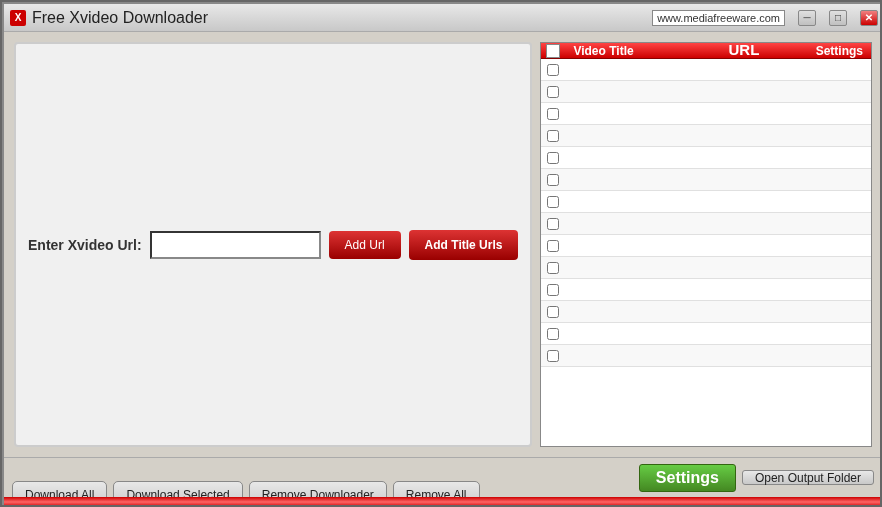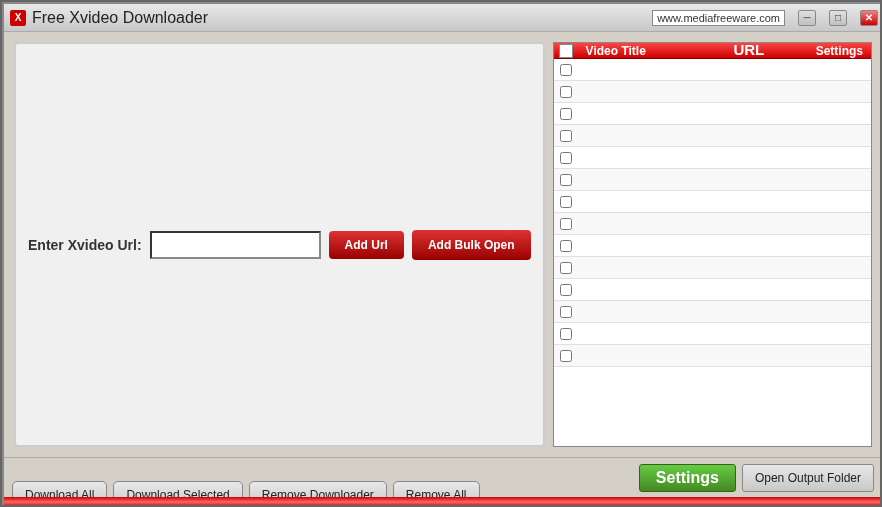--- a/index.html
+++ b/index.html
@@ -131,21 +131,21 @@
     }
 
     .add-url-btn {
       height: 28px;
       padding: 0 16px;
       background: linear-gradient(to bottom, #dd3333, #990000);
       color: white;
       border: none;
       border-radius: 4px;
       font-size: 12px;
-      font-weight: bold;
+      font-weight: normal;
       cursor: pointer;
       white-space: nowrap;
       text-align: right;
     }
 
     .add-bulk-btn {
       height: 30px;
       padding: 0 16px;
       background: linear-gradient(to bottom, #dd3333, #990000);
       color: white;
@@ -300,21 +300,21 @@
       border: 1px solid #336611;
       border-radius: 3px;
       font-size: 16px;
       color: white;
       font-weight: bold;
       cursor: pointer;
       margin-left: auto;
     }
 
     .output-folder-btn {
-      height: 28px;
+      height: 15px;
       padding: 0 12px;
       background: linear-gradient(to bottom, #e8e8e8, #c8c8c8);
       border: 1px solid #888;
       border-radius: 3px;
       font-size: 12px;
       color: #222;
       cursor: pointer;
       white-space: nowrap;
     }
 
@@ -354,21 +354,21 @@
         <button class="title-btn close">✕</button>
       </div>
     </div>
 
     <div class="content-area">
 
       <div class="url-input-row">
         <span class="url-label">Enter Xvideo Url:</span>
         <input class="url-input" type="text" placeholder="" style="">
         <button class="add-url-btn">Add Url</button>
-        <button class="add-bulk-btn">Add Bulk Open</button>
+        <button class="add-bulk-btn">Add Title Urls</button>
       </div>
 
       <div class="table-container">
         <div class="table-header">
           <div class="col-checkbox">
             <div class="header-checkbox"></div>
           </div>
           <div class="col-title">Video Title</div>
           <div class="col-url">URL</div>
           <div class="col-progress">Settings</div>

